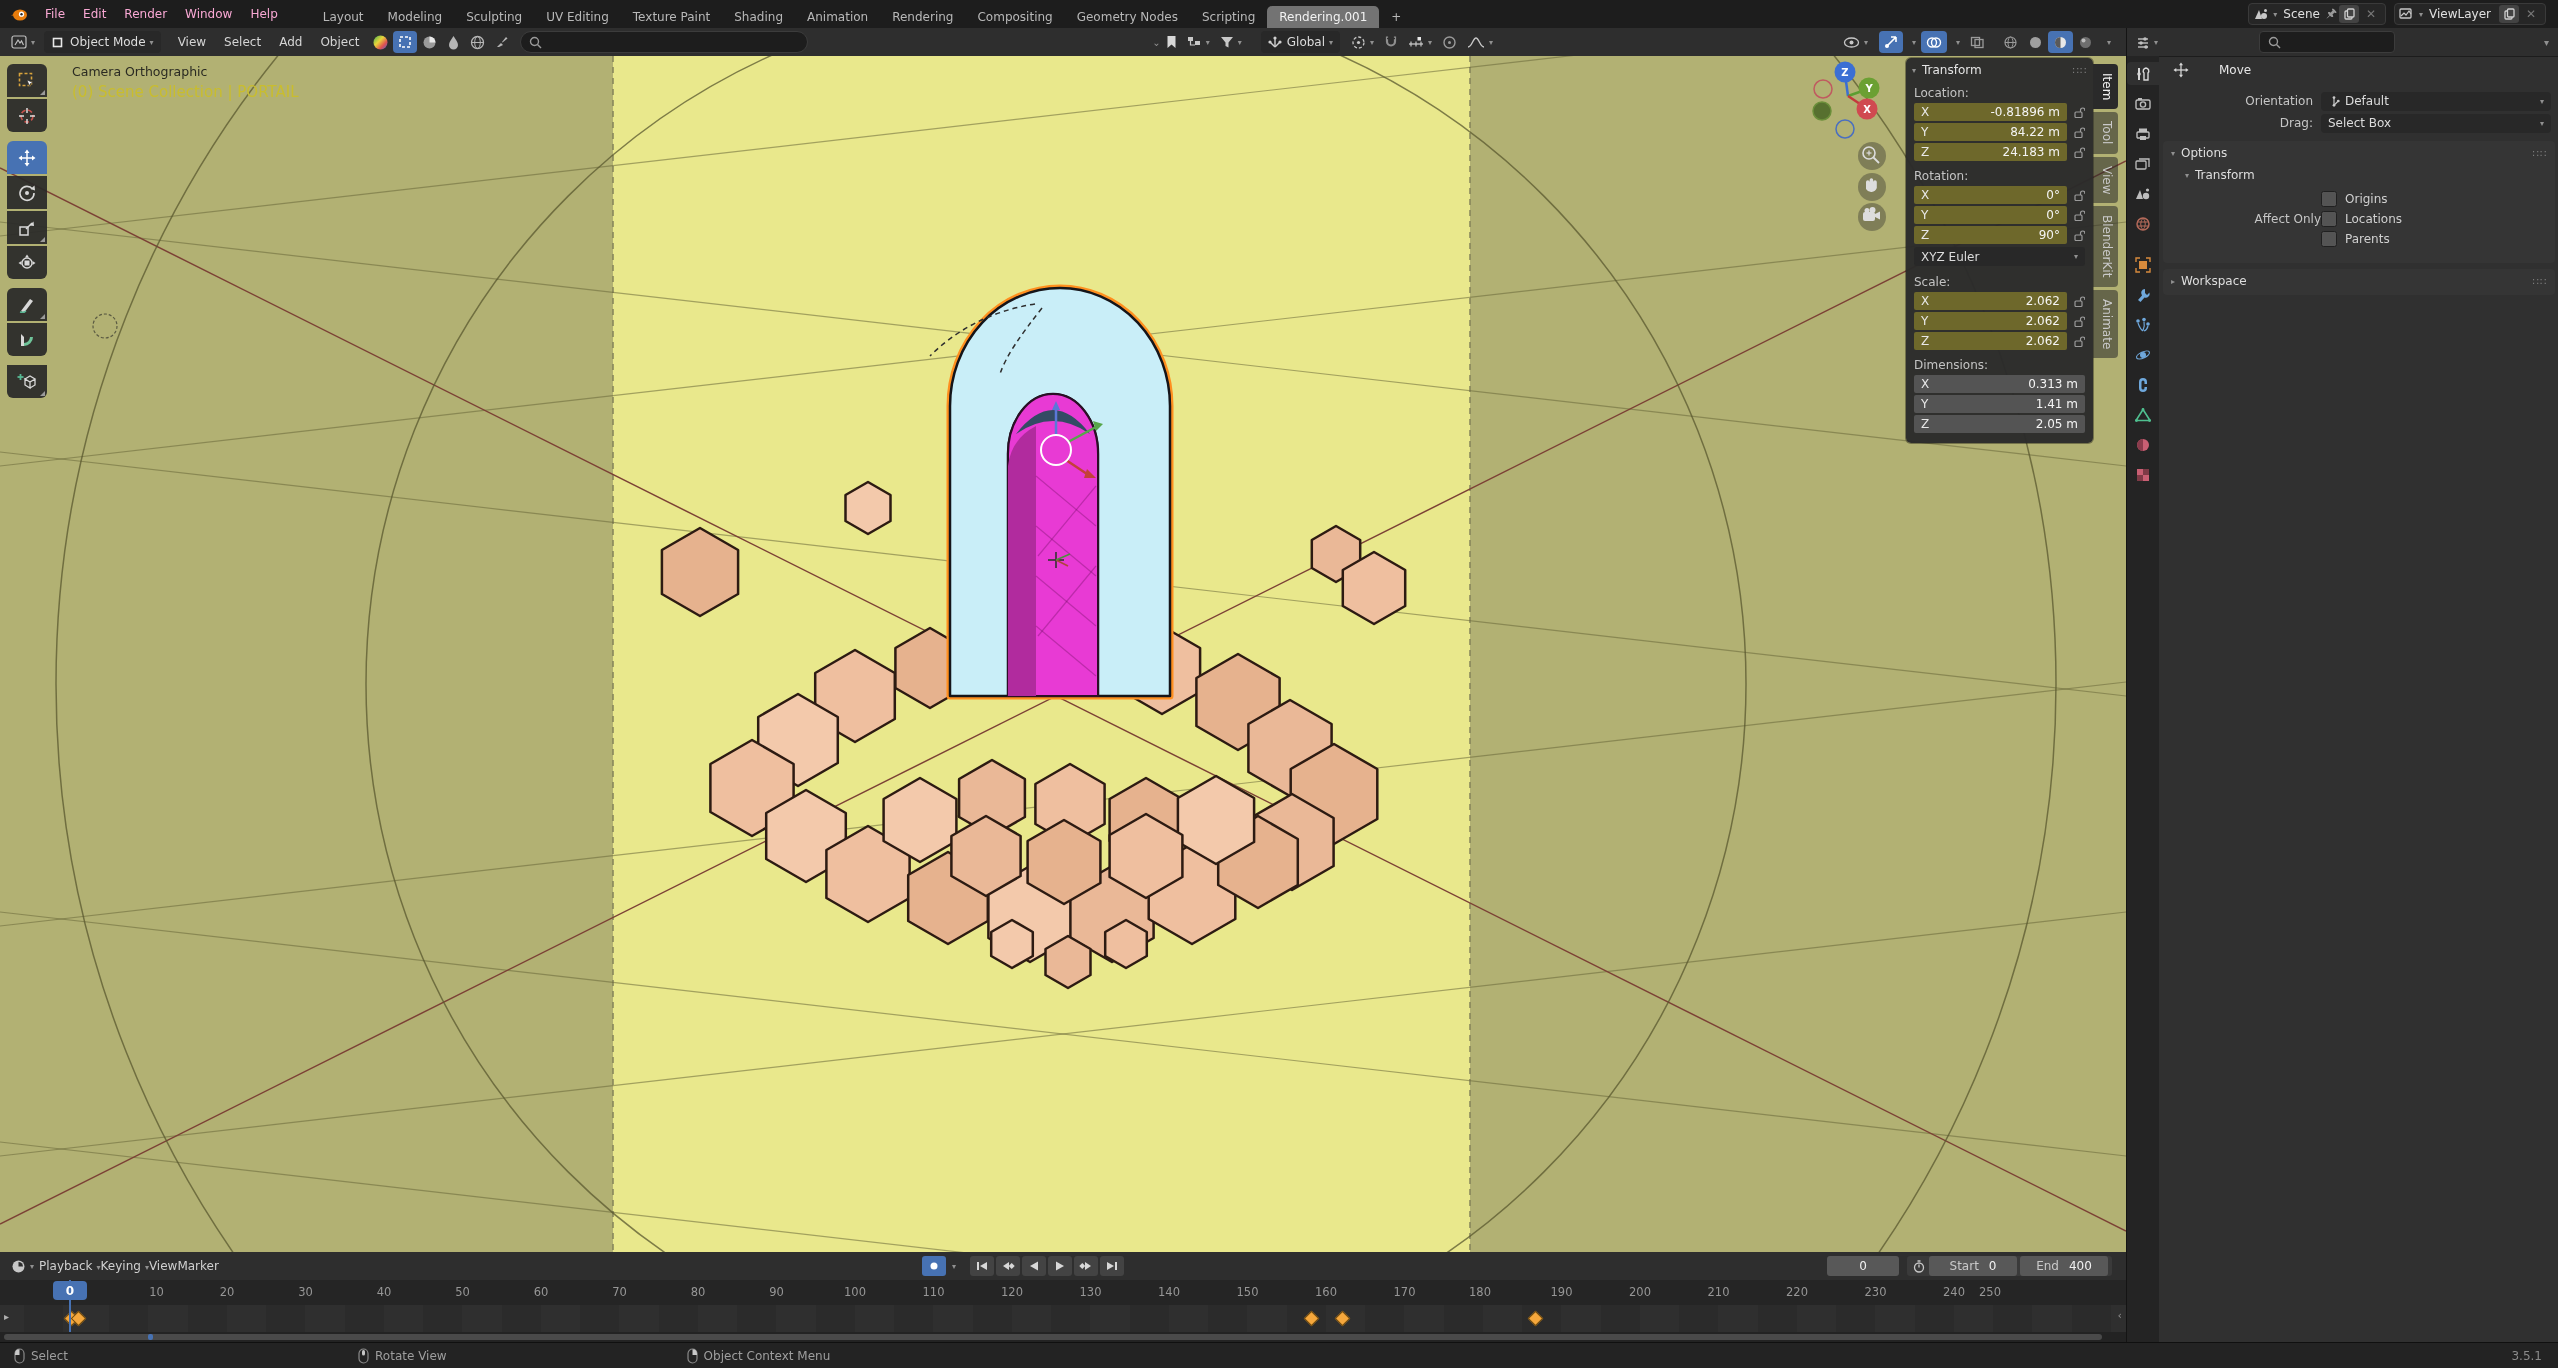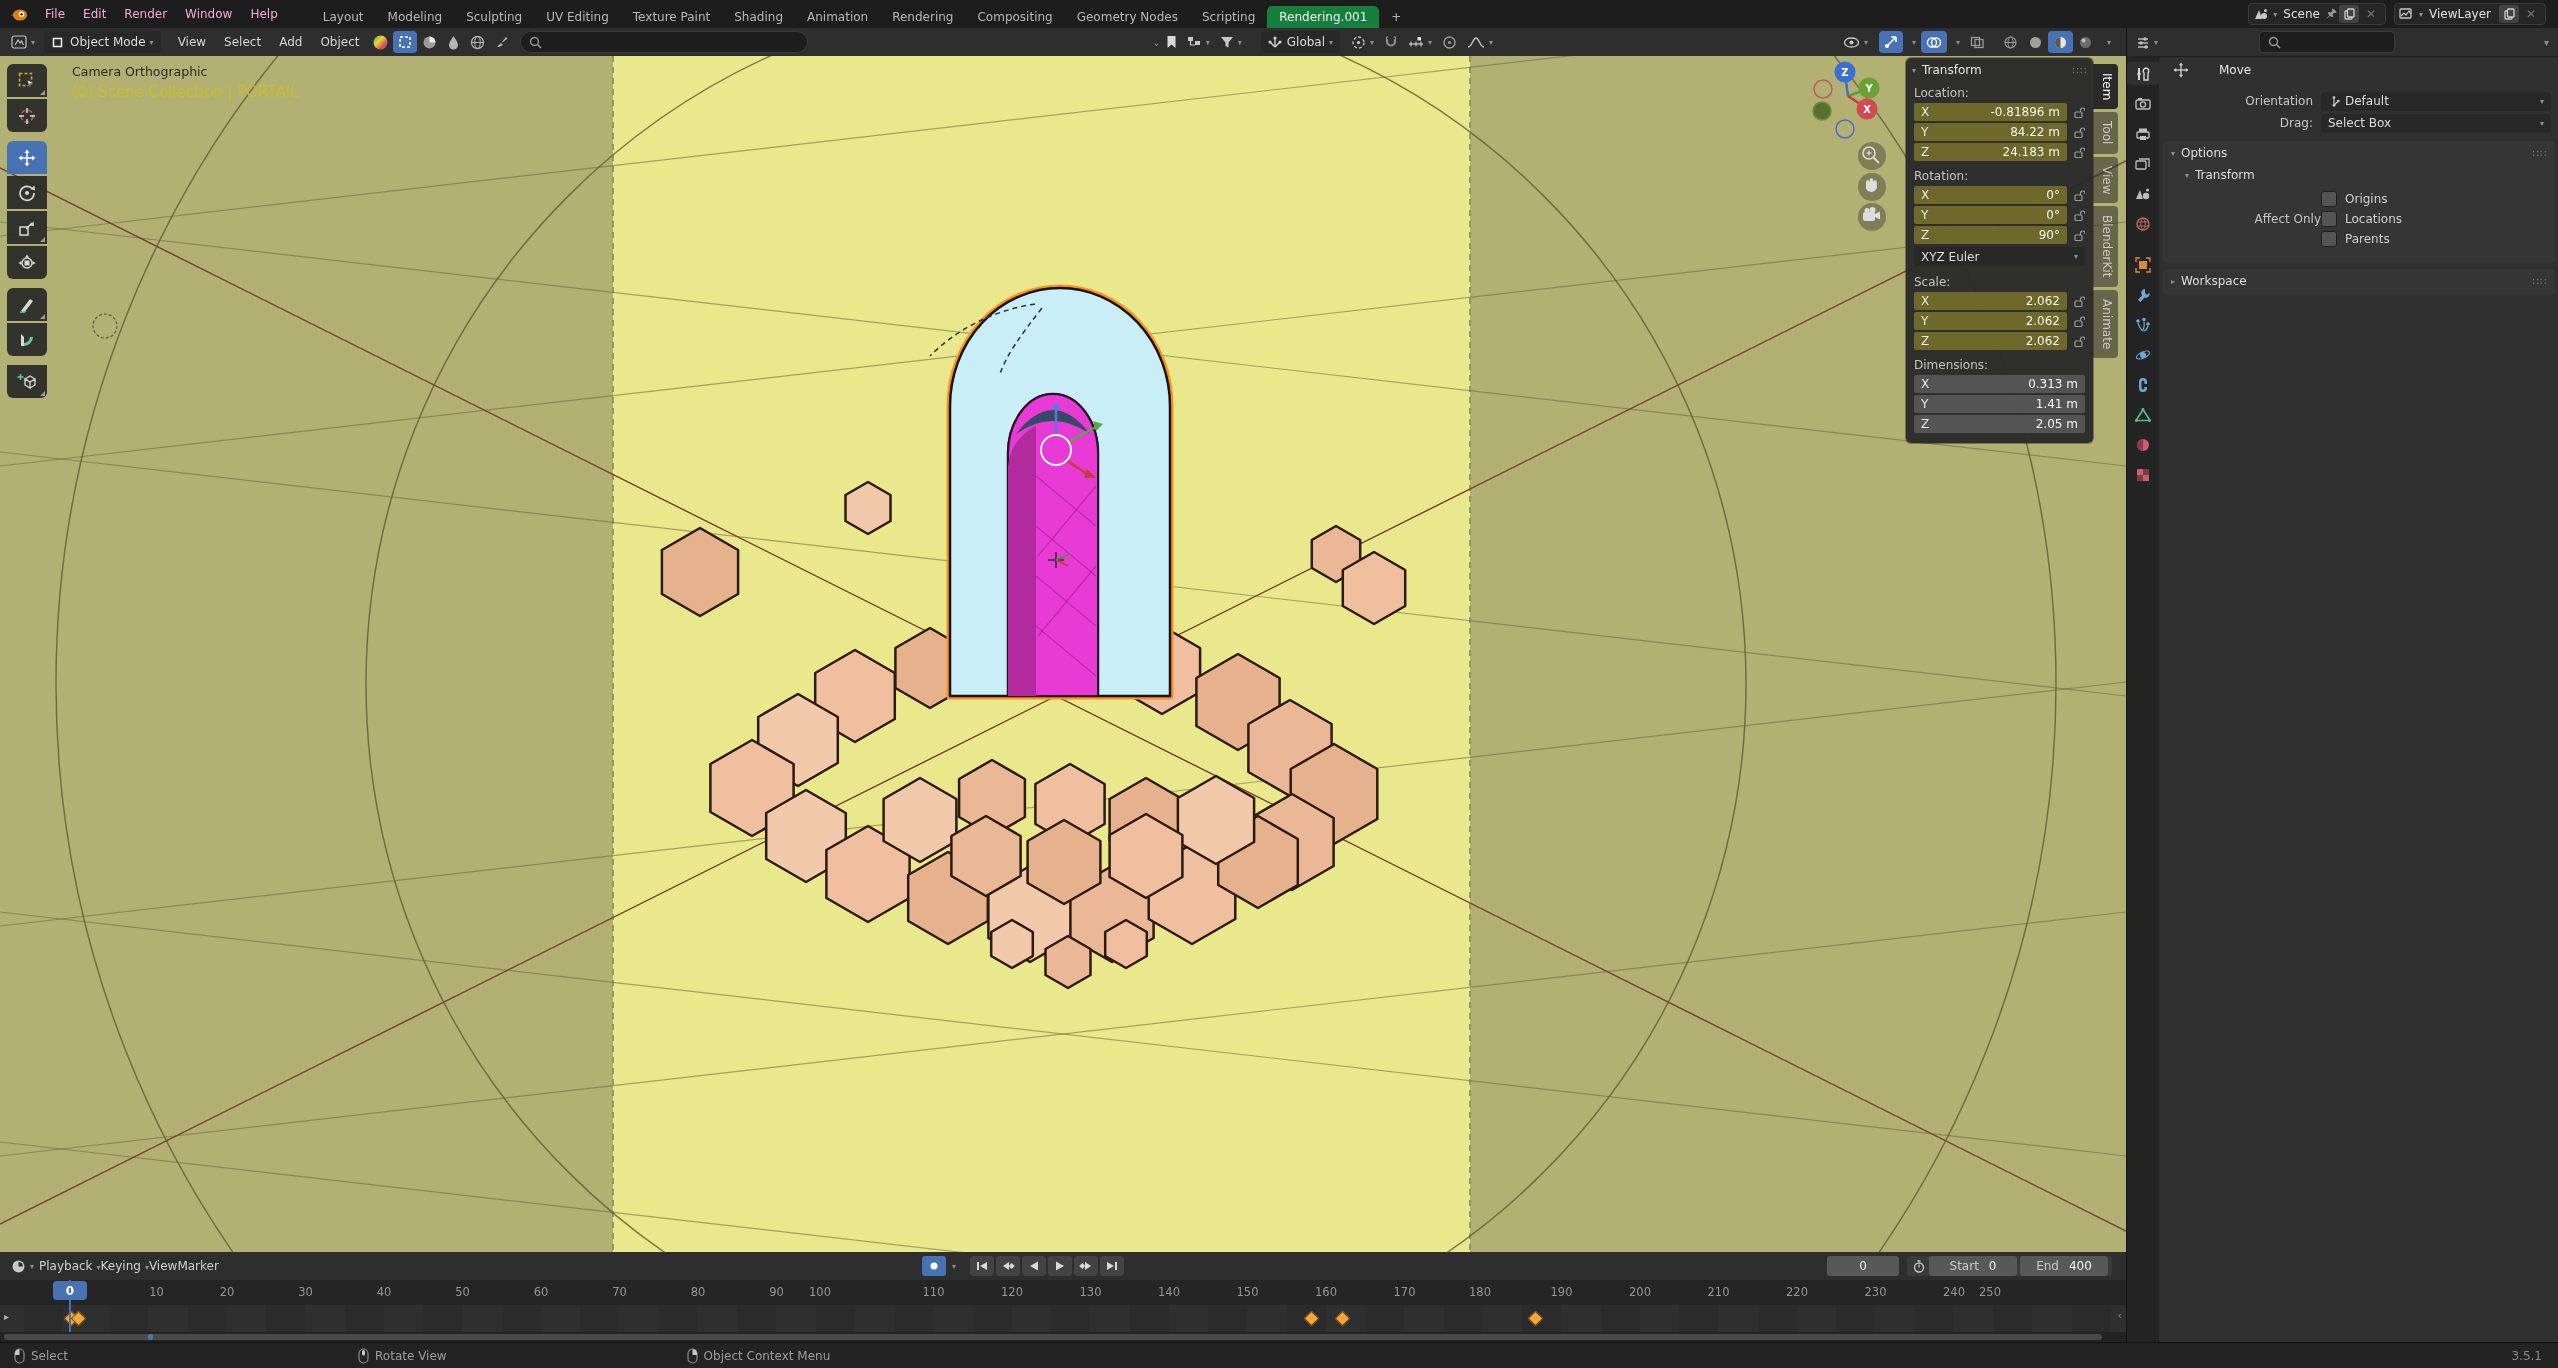--- a/index.html
+++ b/index.html
@@ -9,21 +9,21 @@
   .abs{position:absolute}
   .row{display:flex;align-items:center}
   .chev{color:#909090;font-size:8px;margin-left:4px}
   .ico{display:inline-block;vertical-align:middle}
   svg{display:block}
 
   
   #topbar{left:0;top:0;width:2558px;height:28px;background:#1d1d1d;border-bottom:1px solid #0f0f0f;display:flex;align-items:center}
   #topbar .menu{padding:0 9px;height:100%;display:flex;align-items:center;color:#f9a8d4;cursor:default}
   .wtab{padding:0 12px;height:22px;display:flex;align-items:center;color:#b8b8b8;border-radius:5px 5px 0 0;margin-top:6px}
-  .wtab.active{background:#15803d;color:#f2f2f2}
+  .wtab.active{background:#737373;color:#f2f2f2}
   .idblock{display:flex;align-items:center;background:#262626;border:1px solid #3a3a3a;border-radius:4px;height:20px;padding:0 4px;margin-right:8px}
   .idblock .txt{color:#e0e0e0;padding:0 6px}
   .miniBtn{display:flex;align-items:center;justify-content:center;width:20px;height:18px;background:#434343;border-radius:3px;margin-left:2px;color:#cfcfcf}
 
   
   #vpheader{left:0;top:28px;width:2126px;height:28px;background:#2e2e2e;border-bottom:1px solid #181818;display:flex;align-items:center}
   #vpheader .menu{padding:0 9px;color:#d5d5d5}
   .hdrbtn{display:flex;align-items:center;height:22px;padding:0 5px;border-radius:4px}
   .hdrbtn.on{background:#4772b3}
   .dd{display:flex;align-items:center;background:#282828;height:22px;border-radius:4px;padding:0 7px;color:#dcdcdc}
@@ -997,21 +997,21 @@
     <div id="tlruler" class="abs">
         <span class="tick" style="left: 148.5px; margin-left: 8px;">10</span>
         <span class="tick" style="left: 227px;">20</span>
         <span class="tick" style="left: 305.5px;">30</span>
         <span class="tick" style="left: 384px;">40</span>
         <span class="tick" style="left: 462.5px;">50</span>
         <span class="tick" style="left: 541px;">60</span>
         <span class="tick" style="left: 619.5px;">70</span>
         <span class="tick" style="left: 698px;">80</span>
         <span class="tick" style="left: 776.5px;">90</span>
-        <span class="tick" style="left: 820px; text-align: center;">100</span>
+        <span class="tick" style="left: 855px; text-align: center;">100</span>
         <span class="tick" style="left: 933.5px;">110</span>
         <span class="tick" style="left: 1012px;">120</span>
         <span class="tick" style="left: 1090.5px;">130</span>
         <span class="tick" style="left: 1169px;">140</span>
         <span class="tick" style="left: 1247.5px;">150</span>
         <span class="tick" style="left: 1326px;">160</span>
         <span class="tick" style="left: 1404.5px;">170</span>
         <span class="tick" style="left: 1480px; text-align: center;">180</span>
         <span class="tick" style="left: 1561.5px;">190</span>
         <span class="tick" style="left: 1640px;">200</span>

